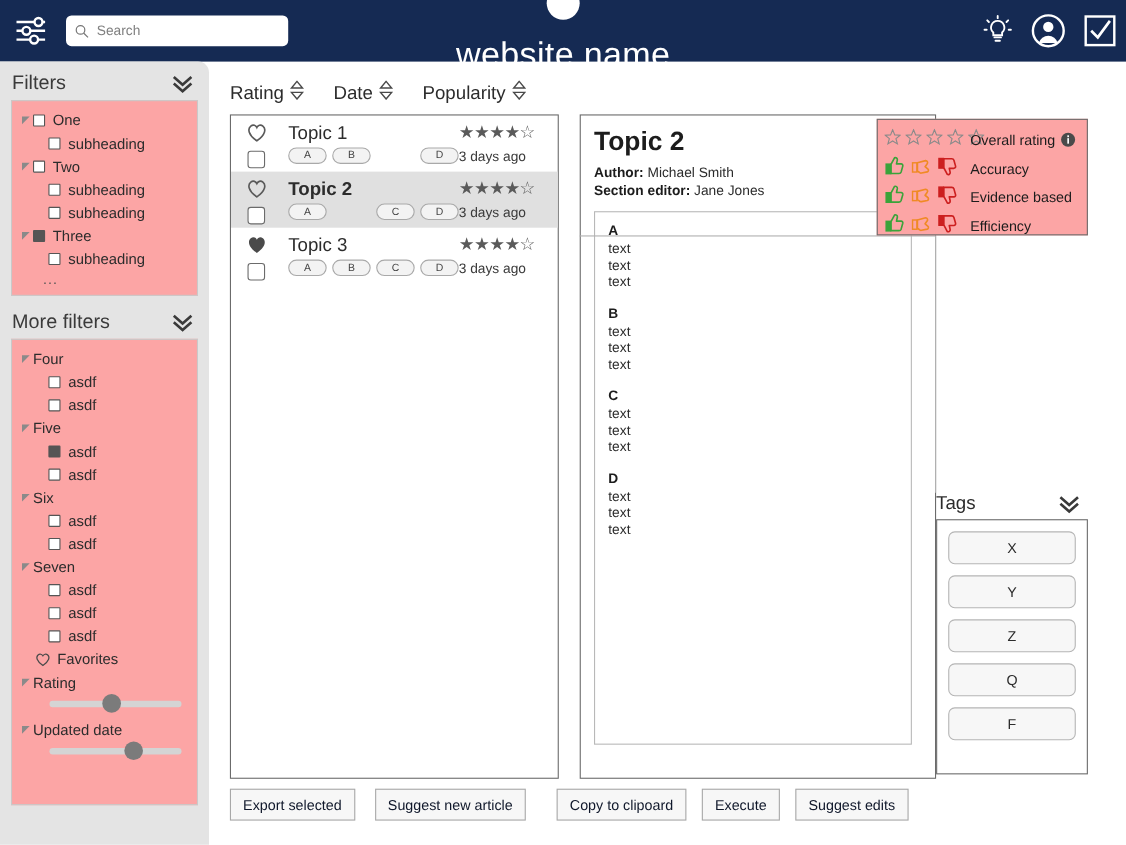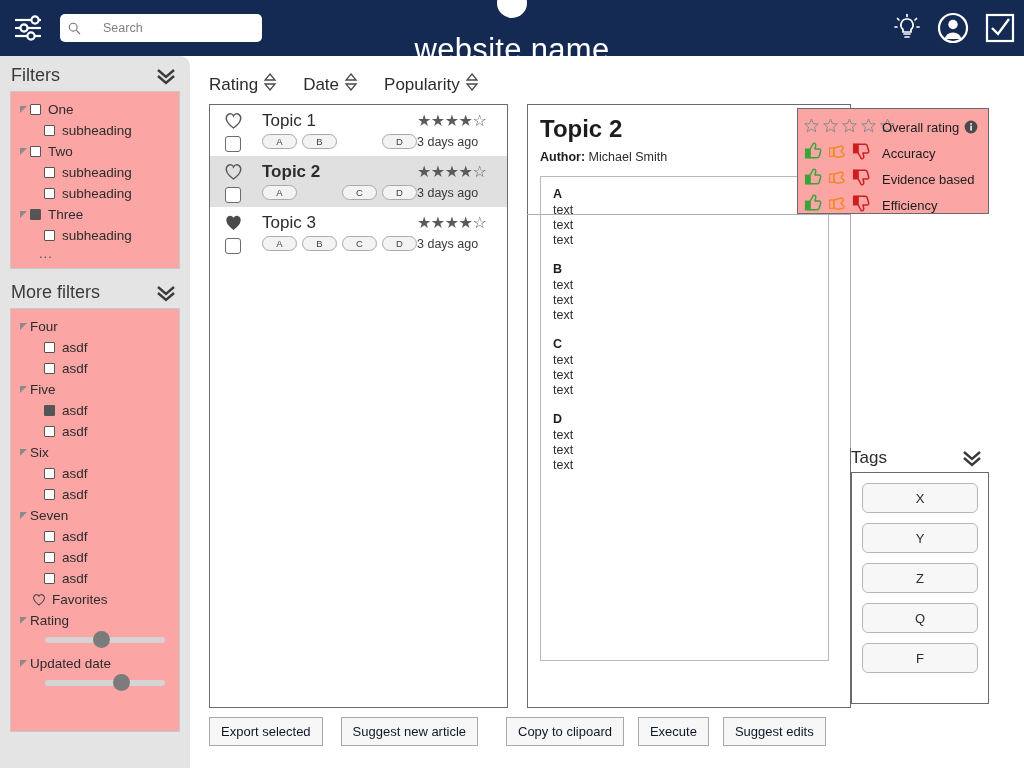--- a/index.html
+++ b/index.html
@@ -32,21 +32,21 @@
     padding-left: 8px;
     margin-left: 4px;
   }
   .search-wrap .mag { flex: 0 0 auto; display:flex; }
   .search-input {
     border: none; outline: none;
     font-size: 12.5px;
     font-family: "Liberation Sans", sans-serif;
     color: #333;
     width: 168px;
-    margin-left: 20px;
+    margin-left: 5px;
     background: transparent;
   }
   .search-input::placeholder { color: #808080; }
   .brand {
     position: absolute; left: 0; top: 0;
     width: 1024px; height: 56px;
     display: flex; align-items: center; justify-content: center;
     pointer-events: none;
   }
   .brand-inner { display: flex; align-items: center; gap: 14px; flex-direction: column; }
@@ -574,20 +574,22 @@
         <div class="ago">3 days ago</div>
       </div>
     </div>
   </div>
 
 <div class="detail-panel">
   <div class="detail-title">Topic 2</div>
   <div class="meta">
     <div><b>Author:</b>
       <span>Michael Smith</span></div>
+    <div><b>Section editor:</b>
+      <span>Jane Jones</span></div>
   </div>
   <div class="doc-box" id="article-body">
       <div class="sec-block">
         <div class="sec-h">A</div>
         <div class="sec-t">text</div>
         <div class="sec-t">text</div>
         <div class="sec-t">text</div>
       </div>
       <div class="sec-block">
         <div class="sec-h">B</div>

